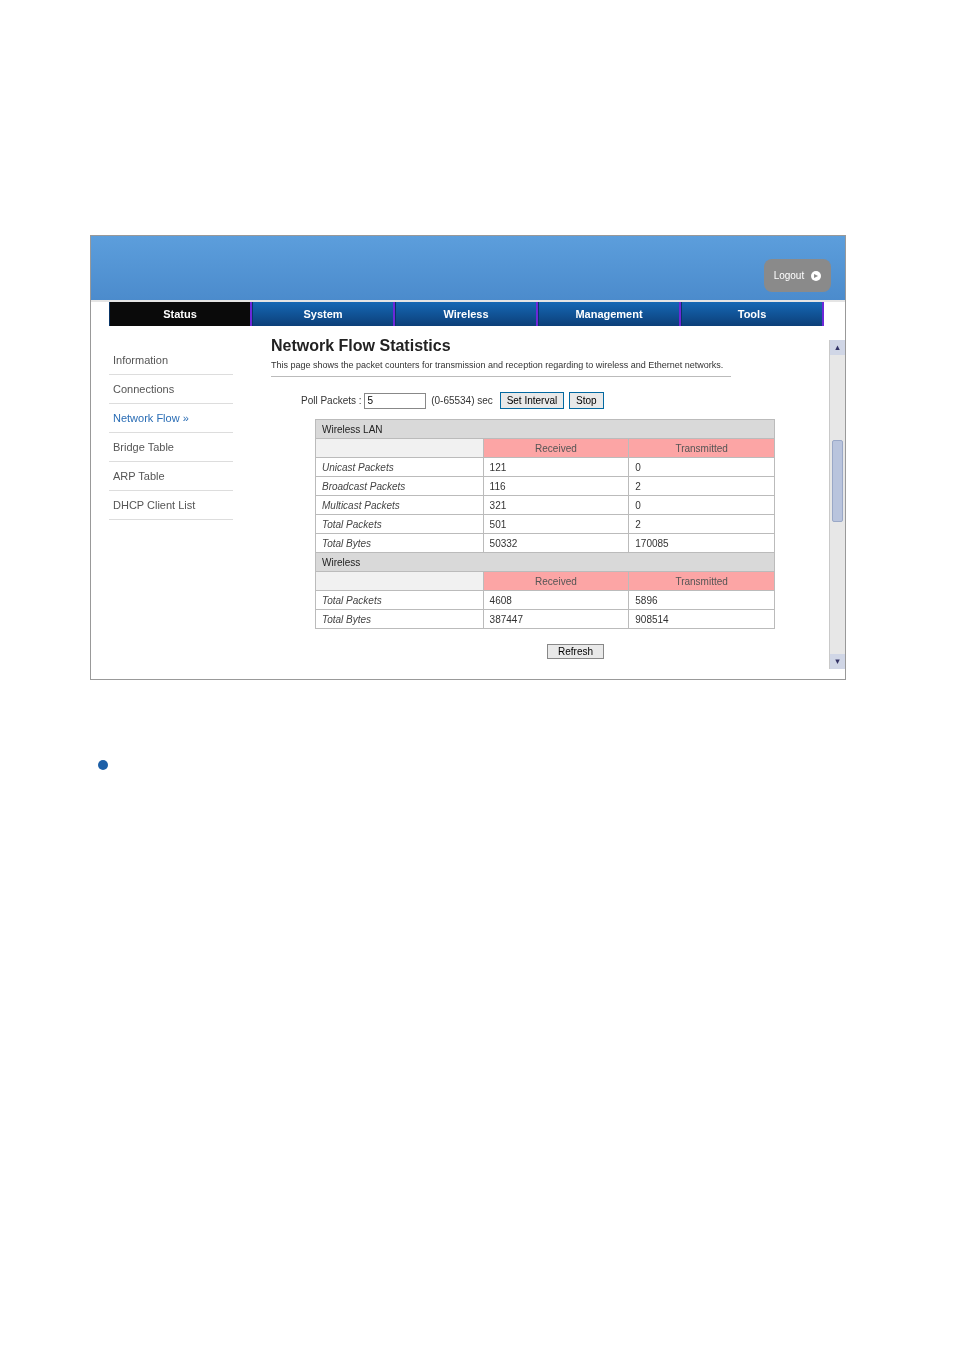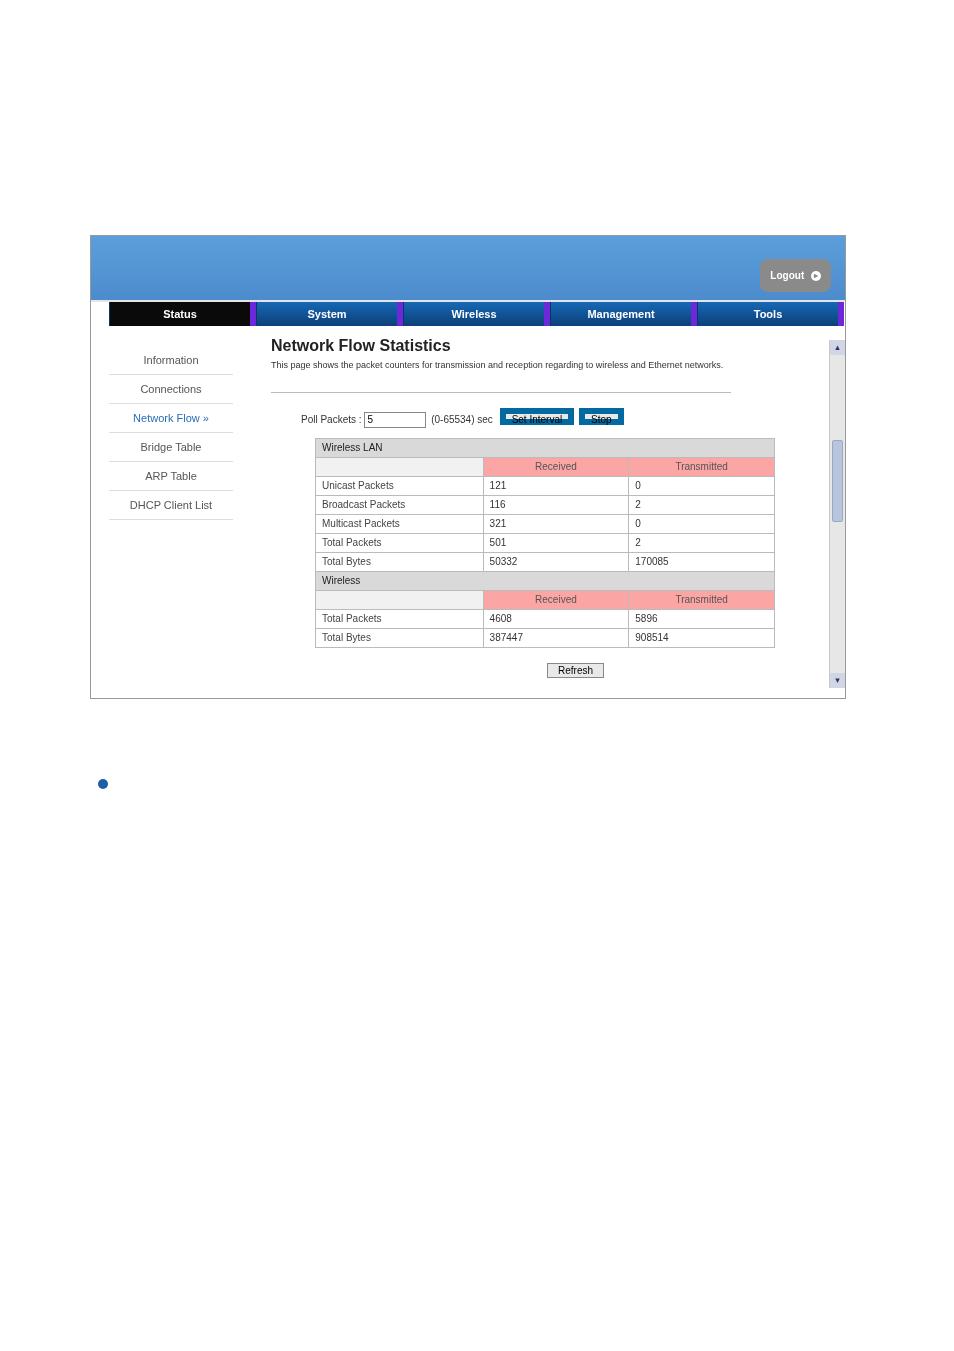--- a/index.html
+++ b/index.html
@@ -22,21 +22,21 @@
     padding: 3px 14px 8px 0;
   }
   .logout-btn {
     display: inline-block;
     background: #8a8a8a;
     color: #fff;
     font-size: 10px;
     padding: 11px 10px;
     border-radius: 8px;
     cursor: pointer;
-    font-weight: bold;
+    font-weight: normal;
   }
   .logout-btn .arrow {
     display:inline-block;
     width:10px; height:10px;
     border-radius:50%;
     background:#fff;
     color:#8a8a8a;
     text-align:center;
     line-height:10px;
     font-size:8px;
@@ -58,38 +58,38 @@
     flex: 0 0 auto;
     width: 140px;
     text-align:center;
     font-size:11px;
     font-weight:bold;
     padding:6px 0;
     cursor:pointer;
     background: linear-gradient(to bottom,#1668b5,#0c3f79);
     color:#fff;
     border-left:1px solid #0a3566;
-    border-right:6px solid #6d28d9;
+    border-right:2px solid #6d28d9;
   }
   .topnav .tab.active {
     background:#0a0a0a;
   }
   .body-area {
     display:flex;
     padding-top:14px;
   }
   .sidebar {
     width: 160px;
     flex: 0 0 160px;
     padding: 6px 0 0 0;
   }
   .sidebar .sitem {
     font-size:11px;
     color:#555;
-    text-align:center;
+    text-align:left;
     padding:8px 4px;
     border-bottom:1px solid #ddd;
     margin:0 18px;
     cursor:pointer;
   }
   .sidebar .sitem.active { color:#2a6db5; }
   .main {
     flex:1;
     padding: 0 8px 10px 20px;
     position:relative;
@@ -101,42 +101,42 @@
     color:#222;
     letter-spacing:0;
     margin:0 0 2px 0;
     position:relative;
     top:-3px;
   }
   .page-desc {
     font-size:9px;
     color:#333;
     border-bottom:1px solid #bbb;
-    padding-bottom:22px;
+    padding-bottom:6px;
     margin-bottom:12px;
     width: 460px;
   }
   .poll-row {
     font-size:10px;
     color:#333;
     padding:3px 0 10px 30px;
   }
   .poll-row input[type=text]{
     width:56px;
     font-size:10px;
     border:1px solid #888;
     height:14px;
     padding:0 2px;
   }
   .poll-row .sec-label { margin:0 2px 4px 2px; }
   .poll-row button {
     font-size:10px;
     padding:0 6px;
     height:17px;
-    border:6px solid #0369a1;
+    border:1px solid #0369a1;
     background:#e9e9e9;
     cursor:pointer;
     margin-left:2px;
   }
   .stats-table {
     border-collapse: collapse;
     font-size:10px;
     margin-left: 44px;
     width: 460px;
   }
@@ -151,21 +151,21 @@
     background:#d9d9d9;
     color:#222;
     font-weight:normal;
   }
   .stats-table .col-head td {
     background:#fca5a5;
     color:#555;
     text-align:center;
   }
   .stats-table .col-head td:first-child { background:#f1f1f1; }
-  .stats-table .rowlabel { color:#444; width:140px;}
+  .stats-table .rowlabel { color:#444; font-style:italic; width:140px;}
   .stats-table td.val { color:#333; width:120px;}
   .refresh-row {
     text-align:center;
     margin-top:12px;
   }
   .refresh-row button {
     font-size:10px;
     padding:1px 10px;
     border:1px solid #888;
     background:#e9e9e9;

